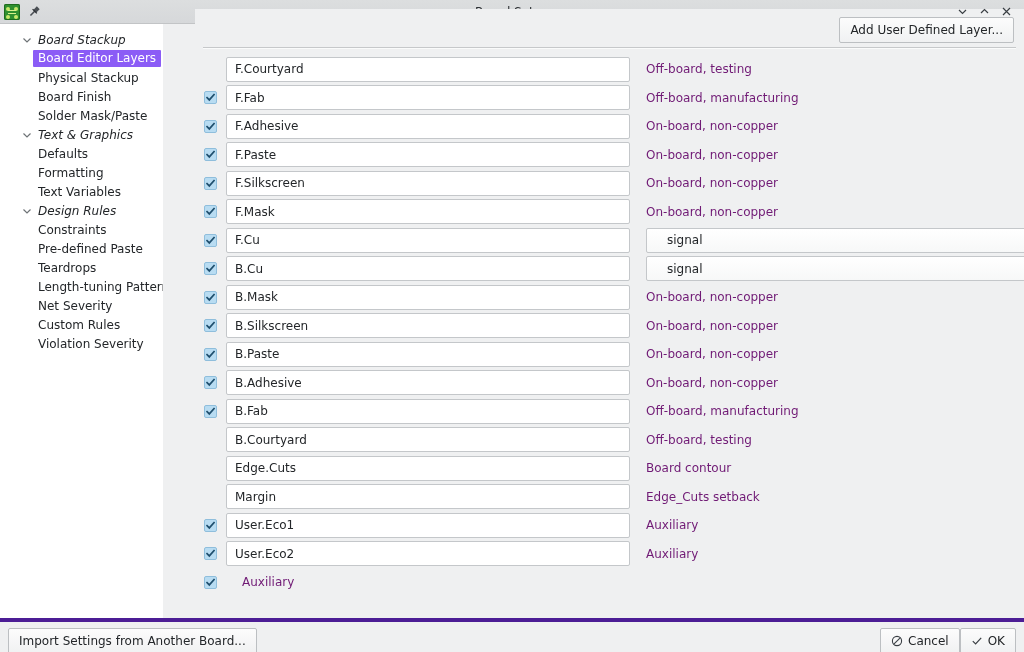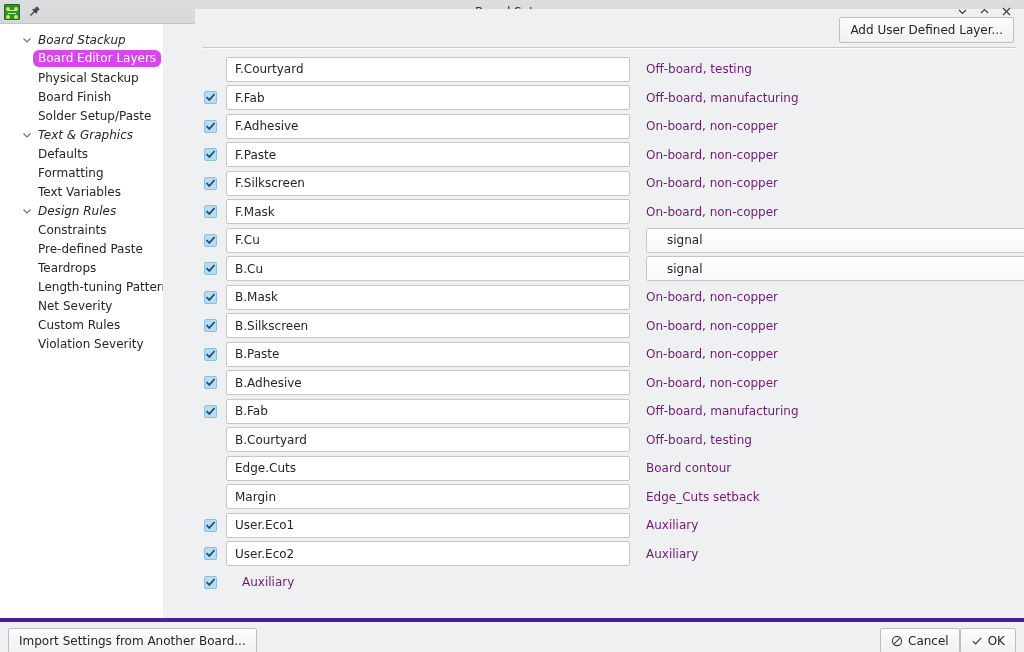--- a/index.html
+++ b/index.html
@@ -64,22 +64,22 @@
     font-size: 12px; color: #232629; white-space: nowrap;
   }
   .tree-row.group { padding-left: 20px; font-style: italic; }
   .tree-row.child { padding-left: 38px; }
   .chev {
     width: 14px; height: 14px; display: inline-flex;
     align-items: center; justify-content: center; color: #6e7376; margin-right: 4px;
   }
   .chev svg { display: block; }
   .tree-label.selected {
-    background: #d946ef; color: #ffffff;
-    padding: 1px 5px 2px 5px; margin-left: -5px; border-radius: 6px;
+    background: #8b5cf6; color: #ffffff;
+    padding: 1px 5px 2px 5px; margin-left: -5px; border-radius: 1px;
   }
 
   
   .main {
     position: absolute; left: 163px; top: 9px; width: 829px; height: 594px;
     background: #eff0f1;
     margin-left: 32px;
   }
   .toprow {
     position: absolute; right: 10px; top: 8px;
@@ -194,21 +194,21 @@
       <div class="tree-row child">
         <span class="tree-label selected">Board Editor Layers</span>
       </div>
       <div class="tree-row child">
         <span class="tree-label">Physical Stackup</span>
       </div>
       <div class="tree-row child">
         <span class="tree-label">Board Finish</span>
       </div>
       <div class="tree-row child">
-        <span class="tree-label">Solder Setup/Paste</span>
+        <span class="tree-label">Solder Mask/Paste</span>
       </div>
       <div class="tree-row group">
         <span class="chev">
           <svg width="10" height="10" viewBox="0 0 10 10">
             <path d="M1.5 3.5 L5 7 L8.5 3.5" fill="none" stroke="#6e7376" stroke-width="1.2"></path>
           </svg>
         </span>
         <span class="tree-label">Text &amp; Graphics</span>
       </div>
       <div class="tree-row child">

